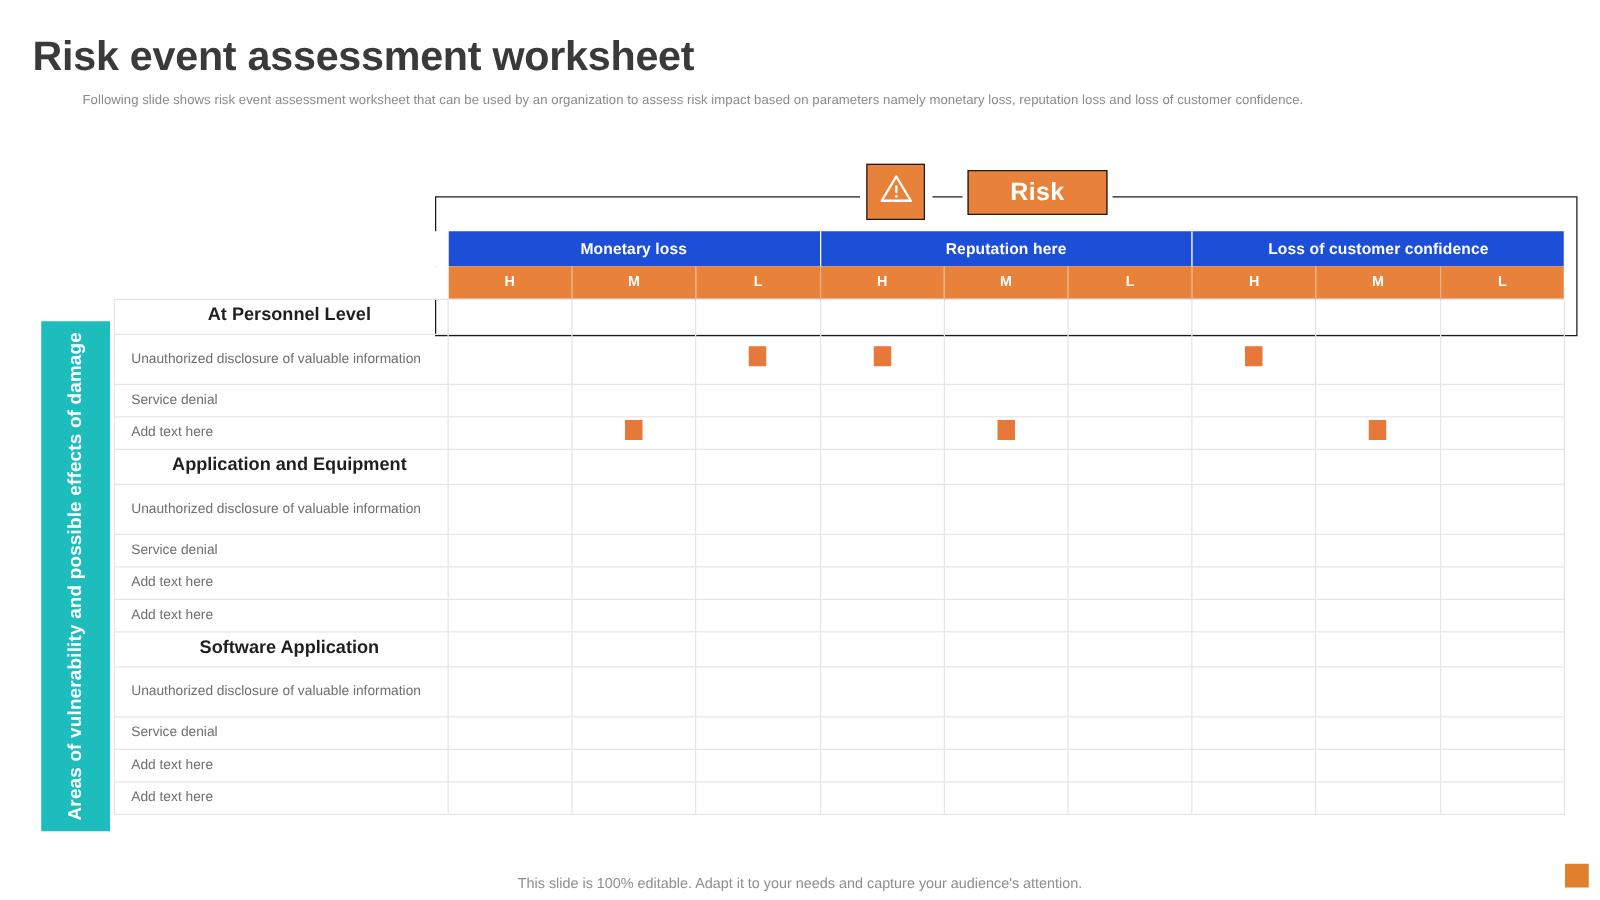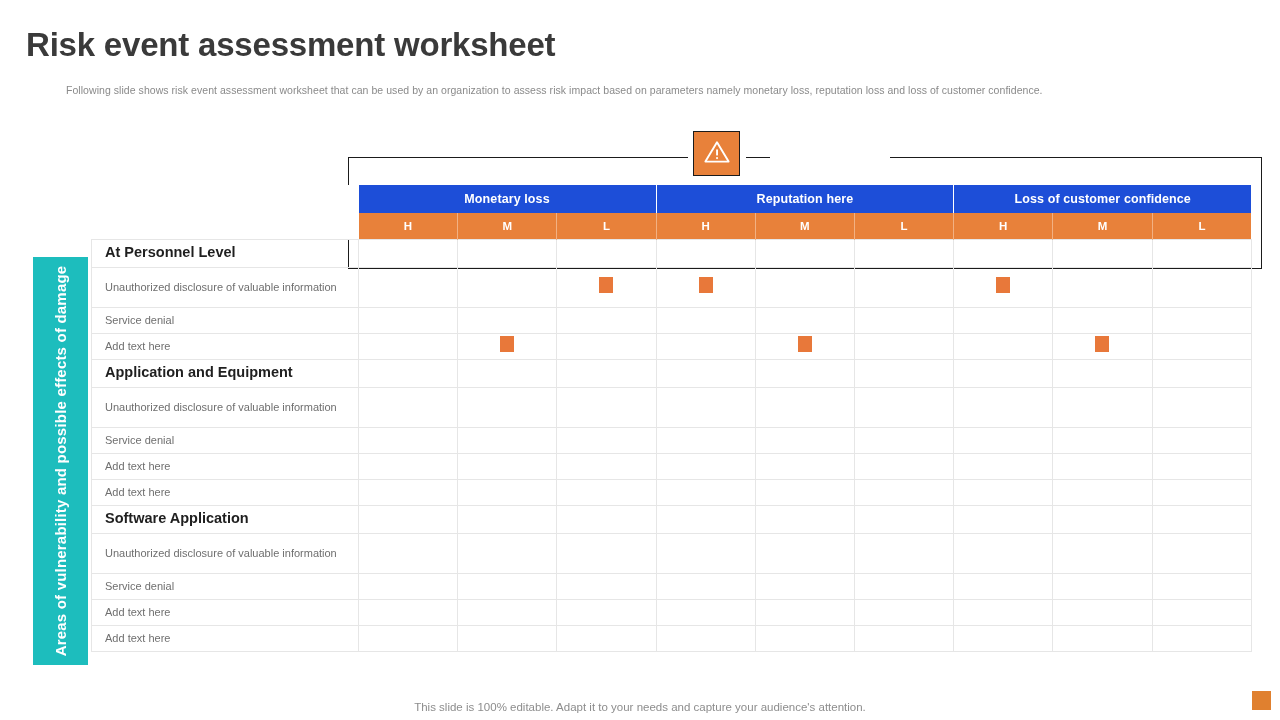--- a/index.html
+++ b/index.html
@@ -28,21 +28,21 @@
     font-size: 33px;
     font-weight: bold;
     color: #3a3a3a;
     letter-spacing: -0.2px;
     white-space: nowrap;
   }
 
   #page-subtitle {
     position: absolute;
     left: 26px;
-    top: 84px;
+    top: 74px;
     font-size: 10.5px;
     color: #8a8a8a;
     white-space: nowrap;
     letter-spacing: 0.05px;
     padding-left: 40px;
   }
 
   
   #risk-frame {
     position: absolute;
@@ -156,20 +156,21 @@
     padding-left: 13px;
     font-size: 11px;
     color: #6f6f6f;
     line-height: 1.32;
     border-left: 1px solid #e6e6e6;
   }
   #risk-table tr.section-row td.cell-label {
     font-size: 14.5px;
     font-weight: bold;
     color: #1f1f1f;
+    text-align: center;
   }
   #risk-table tr.section-row td { height: 28px; }
   #risk-table tr.tall-row td { height: 40px; margin-top: 38px; }
   #risk-table td.cell-data { text-align: center; }
 
   .marker {
     display: inline-block;
     width: 14px;
     height: 16px;
     background: #e8783a;
@@ -235,20 +236,23 @@
   <div id="risk-icon-box">
     <span>
       <svg width="28" height="26" viewBox="0 0 28 26" aria-hidden="true">
         <path d="M14 3.2 L25.6 22.6 L2.4 22.6 Z" fill="none" stroke="#ffffff" stroke-width="1.9" stroke-linejoin="round"></path>
         <rect x="13.1" y="10.2" width="1.9" height="6.4" rx="0.9" fill="#ffffff"></rect>
         <circle cx="14.05" cy="19.1" r="1.05" fill="#ffffff"></circle>
       </svg>
     </span>
   </div>
 
+  <div id="risk-label-box">
+    <span class="risk-text">Risk</span>
+  </div>
 
   <table id="risk-table">
     <colgroup>
       <col class="label-col">
       <col class="data-col">
         <col class="data-col">
         <col class="data-col">
       <col class="data-col">
         <col class="data-col">
         <col class="data-col">

